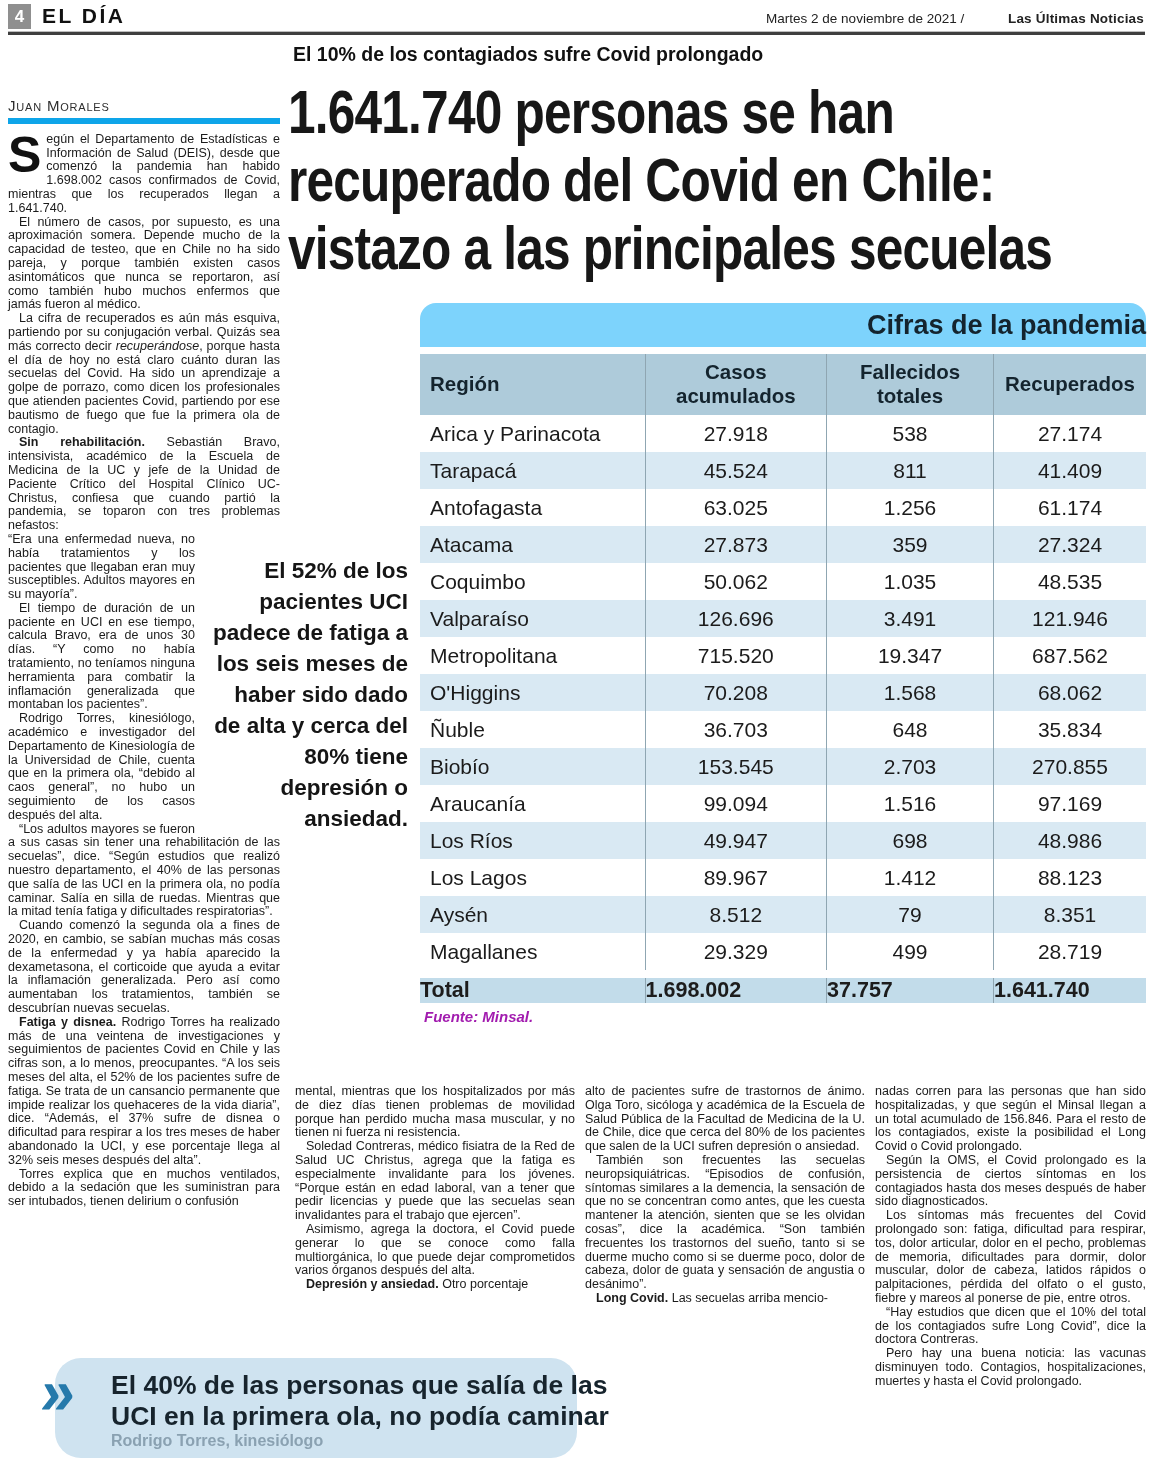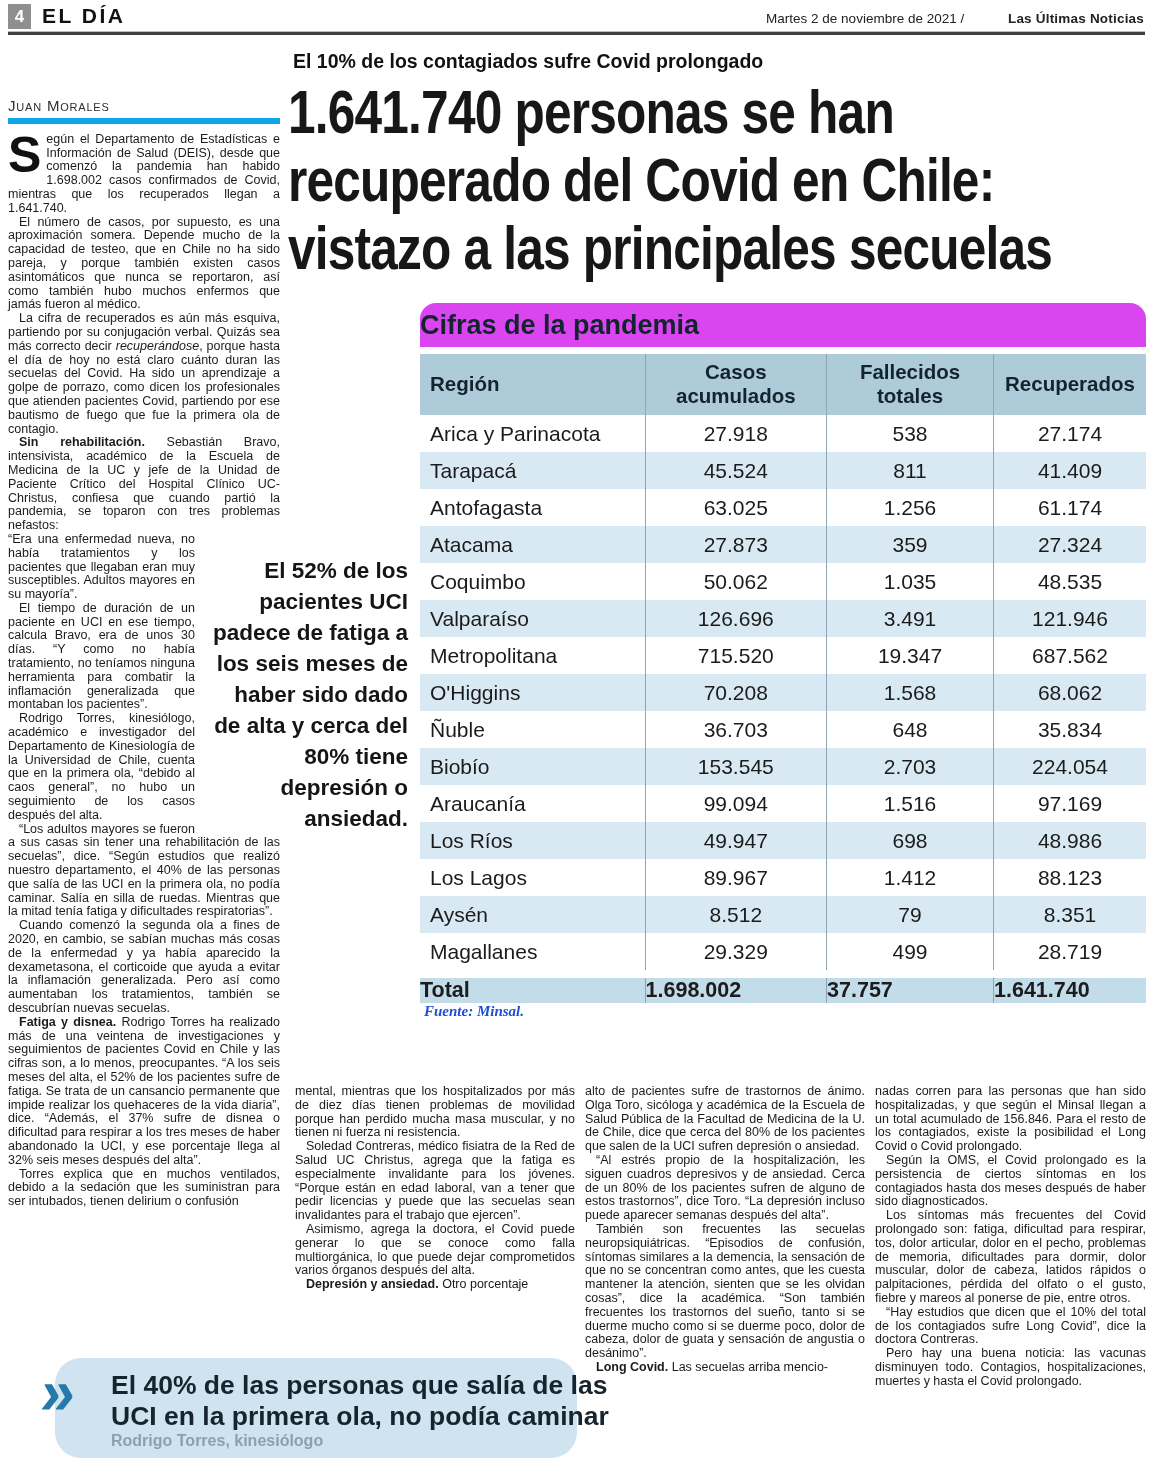--- a/index.html
+++ b/index.html
@@ -10,21 +10,21 @@
     -webkit-font-smoothing:antialiased;
   }
   
   .pageno{position:absolute;left:8px;top:4px;width:23px;height:25px;background:#8f8f8f;color:#fff;
     font-weight:bold;font-size:17px;display:flex;align-items:center;justify-content:center;}
   .brand{position:absolute;left:42px;top:4px;font-size:21px;font-weight:bold;letter-spacing:2.5px;color:#111;}
   .dateline{position:absolute;right:6px;top:11px;font-size:13.5px;color:#222;}
   .dateline .bold{font-weight:bold;letter-spacing:0.2px;padding-left:40px;}
   .mast-rule{position:absolute;left:8px;right:5px;top:31px;height:3px;background:#3f3f3f;border-top:1px solid #bdbdbd;}
   
-  .kicker{position:absolute;left:293px;top:50px;font-size:19.5px;font-weight:600;color:#111;}
+  .kicker{position:absolute;left:293px;top:43px;font-size:19.5px;font-weight:600;color:#111;}
   .headline{position:absolute;left:288px;top:78px;width:1320px;
     font-weight:bold;font-size:62px;line-height:68px;letter-spacing:-1px;color:#171717;
     white-space:pre-line;transform:scaleX(0.8);transform-origin:left top;}
   
   .col{position:absolute;font-size:12.5px;line-height:13.8px;text-align:justify;color:#1b1b1b;}
   .col p{margin:0;}
   .col p.ind{text-indent:11px;}
   .col .bold{font-weight:bold;}
   .col .italic{font-style:italic;}
   .col1{left:8px;top:99px;width:272px;}
@@ -32,35 +32,35 @@
   .col3{left:585px;top:1085px;width:280px;}
   .col4{left:875px;top:1085px;width:271px;}
   .byline{display:block;font-variant:small-caps;font-size:15px;letter-spacing:0.8px;color:#2e2e2e;
     border-bottom:6px solid #0ea5e9;padding-bottom:5px;margin-bottom:9px;}
   .dropcap{float:left;font-size:50px;line-height:40px;font-weight:bold;padding:2px 5px 0 0;color:#111;}
   .pq-spacer{float:right;width:78px;height:295px;margin-left:7px;}
   .pullquote{position:absolute;right:742px;top:555px;text-align:right;white-space:pre;
     font-size:22.5px;line-height:31px;font-weight:bold;color:#151515;}
   
   .tablewrap{position:absolute;left:420px;top:303px;width:726px;}
-  .table-title{background:#d946ef;border-radius:16px 16px 0 0;height:44px;line-height:44px;
-    text-align:left;font-size:27px;font-weight:bold;color:#14242e;margin-bottom:7px;}
+  .table-title{background:#7dd3fc;border-radius:16px 16px 0 0;height:44px;line-height:44px;
+    text-align:right;font-size:27px;font-weight:bold;color:#14242e;margin-bottom:7px;}
   table.stats{width:100%;border-collapse:collapse;table-layout:fixed;}
   table.stats th,table.stats td{padding:0;vertical-align:middle;}
   table.stats th{background:#aecbda;font-weight:bold;font-size:20.5px;line-height:24px;
     white-space:pre-line;text-align:center;padding:6px 0 7px 0;color:#14242e;}
   table.stats th.region{text-align:left;padding-left:10px;}
   table.stats col.c1{width:31%;} table.stats col.c2{width:25%;} table.stats col.c3{width:23%;} table.stats col.c4{width:21%;}
   table.stats tbody td{height:37px;font-size:21px;text-align:center;color:#1b1b1b;}
   table.stats tbody td.region{text-align:left;padding-left:10px;}
   table.stats tbody tr:nth-child(even){background:#d9e9f3;}
   table.stats th + th, table.stats td + td{border-left:1px solid #8fa6b2;}
   table.stats tr.gap td{height:8px;background:#fff;border-left:none;}
   table.stats tr.total td{background:#c2dcea;font-weight:bold;font-size:21.5px;height:24px;}
-  .fuente{font-style:italic;font-weight:600;font-size:15px;color:#1d4ed8;padding-left:4px;font-family:Liberation Serif, serif;}
+  .fuente{font-style:italic;font-weight:600;font-size:15px;color:#a21caf;margin-top:5px;padding-left:4px;}
   
   .quotebox{position:absolute;left:55px;top:1358px;width:522px;height:100px;background:#cfe3f0;border-radius:26px;}
   .qchev{position:absolute;left:-14px;top:4px;font-size:62px;font-weight:bold;color:#2579ab;
     transform:skewX(-6deg) scaleY(1.05);line-height:60px;}
   .qtext{margin:12px 0 0 56px;font-size:26.5px;line-height:31px;font-weight:bold;color:#17242d;white-space:pre;}
   .qattr{margin:0 0 0 56px;font-size:16px;font-weight:bold;color:#8aa1b1;}
 </style>
 </head>
 <body>
 
@@ -172,21 +172,21 @@
         <tr>
           <td class="region">Ñuble</td>
           <td>36.703</td>
           <td>648</td>
           <td>35.834</td>
         </tr>
         <tr>
           <td class="region">Biobío</td>
           <td>153.545</td>
           <td>2.703</td>
-          <td>224.054</td>
+          <td>270.855</td>
         </tr>
         <tr>
           <td class="region">Araucanía</td>
           <td>99.094</td>
           <td>1.516</td>
           <td>97.169</td>
         </tr>
         <tr>
           <td class="region">Los Ríos</td>
           <td>49.947</td>
@@ -228,21 +228,20 @@
 </div>
 
 <div class="col col2">
     <p><span>mental, mientras que los hospitalizados por más de diez días tienen problemas de movilidad porque han perdido mucha masa muscular, y no tienen ni fuerza ni resistencia.</span></p>
     <p class="ind"><span>Soledad Contreras, médico fisiatra de la Red de Salud UC Christus, agrega que la fatiga es especialmente invalidante para los jóvenes. “Porque están en edad laboral, van a tener que pedir licencias y puede que las secuelas sean invalidantes para el trabajo que ejercen”.</span></p>
     <p class="ind"><span>Asimismo, agrega la doctora, el Covid puede generar lo que se conoce como falla multiorgánica, lo que puede dejar comprometidos varios órganos después del alta.</span></p>
     <p class="ind"><span class="bold">Depresión y ansiedad.</span><span> Otro porcentaje</span></p>
   </div>
 <div class="col col3">
     <p><span>alto de pacientes sufre de trastornos de ánimo. Olga Toro, sicóloga y académica de la Escuela de Salud Pública de la Facultad de Medicina de la U. de Chile, dice que cerca del 80% de los pacientes que salen de la UCI sufren depresión o ansiedad.</span></p>
-    <p class="ind"><span>“Al estrés propio de la hospitalización, les siguen cuadros depresivos y de ansiedad. Cerca de un 80% de los pacientes sufren de alguno de estos trastornos”, dice Toro. “La depresión incluso puede aparecer semanas después del alta”.</span></p>
     <p class="ind"><span>También son frecuentes las secuelas neuropsiquiátricas. “Episodios de confusión, síntomas similares a la demencia, la sensación de que no se concentran como antes, que les cuesta mantener la atención, sienten que se les olvidan cosas”, dice la académica. “Son también frecuentes los trastornos del sueño, tanto si se duerme mucho como si se duerme poco, dolor de cabeza, dolor de guata y sensación de angustia o desánimo”.</span></p>
     <p class="ind"><span class="bold">Long Covid.</span><span> Las secuelas arriba mencio-</span></p>
   </div>
 <div class="col col4">
     <p><span>nadas corren para las personas que han sido hospitalizadas, y que según el Minsal llegan a un total acumulado de 156.846. Para el resto de los contagiados, existe la posibilidad el Long Covid o Covid prolongado.</span></p>
     <p class="ind"><span>Según la OMS, el Covid prolongado es la persistencia de ciertos síntomas en los contagiados hasta dos meses después de haber sido diagnosticados.</span></p>
     <p class="ind"><span>Los síntomas más frecuentes del Covid prolongado son: fatiga, dificultad para respirar, tos, dolor articular, dolor en el pecho, problemas de memoria, dificultades para dormir, dolor muscular, dolor de cabeza, latidos rápidos o palpitaciones, pérdida del olfato o el gusto, fiebre y mareos al ponerse de pie, entre otros.</span></p>
     <p class="ind"><span>“Hay estudios que dicen que el 10% del total de los contagiados sufre Long Covid”, dice la doctora Contreras.</span></p>
     <p class="ind"><span>Pero hay una buena noticia: las vacunas disminuyen todo. Contagios, hospitalizaciones, muertes y hasta el Covid prolongado.</span></p>
   </div>

